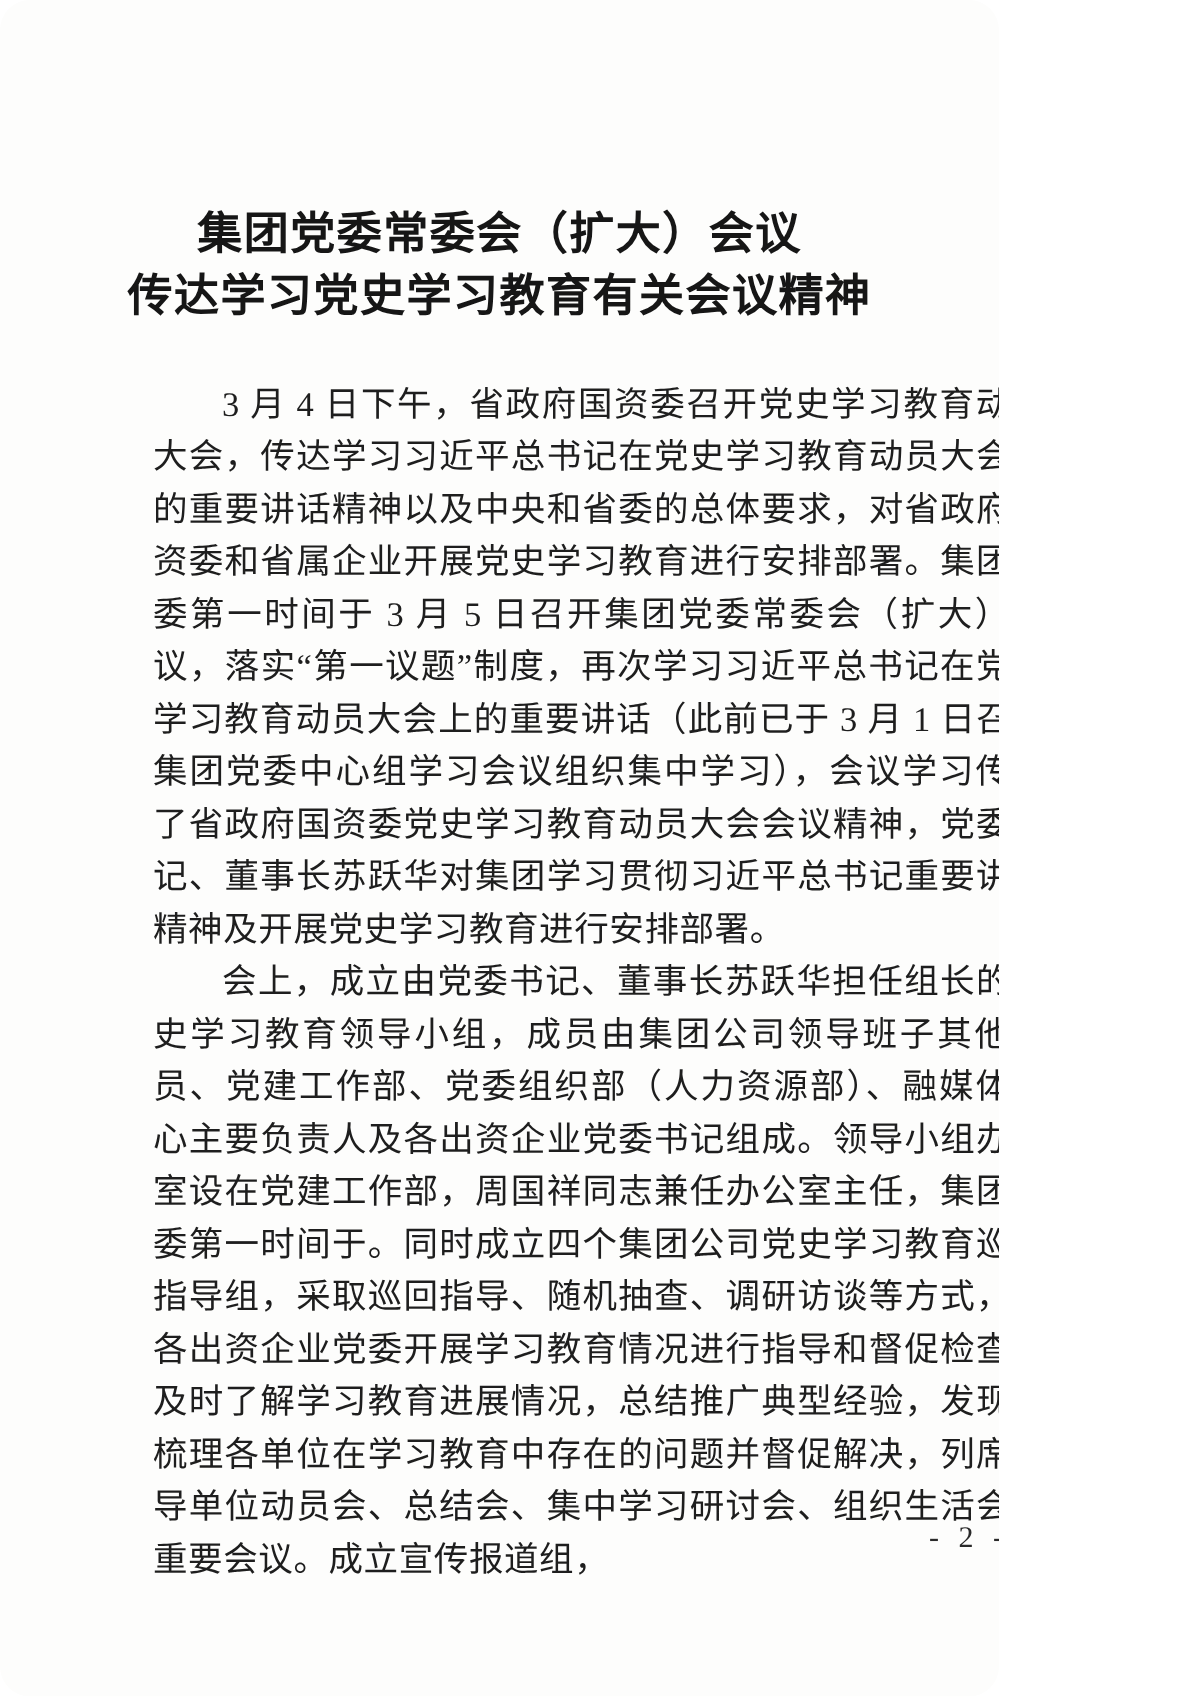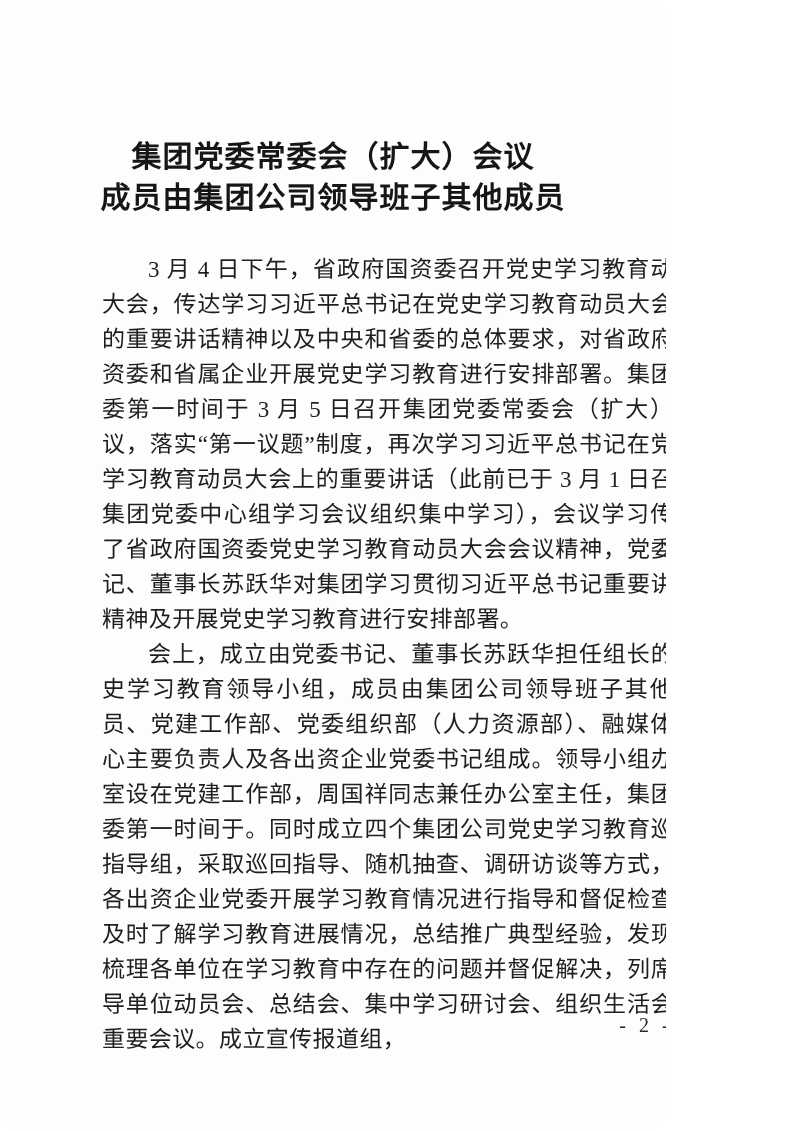--- a/index.html
+++ b/index.html
@@ -57,21 +57,21 @@
     white-space: nowrap;
   }
 </style>
 </head>
 <body>
 
 <div class="page">
 
   <div class="doc-title">
     <div>集团党委常委会（扩大）会议</div>
-    <div>成员由集团公司领导班子其他成员</div>
+    <div>传达学习党史学习教育有关会议精神</div>
   </div>
 
   <div class="doc-body">
     <p>3 月 4 日下午，省政府国资委召开党史学习教育动员大会，传达学习习近平总书记在党史学习教育动员大会上的重要讲话精神以及中央和省委的总体要求，对省政府国资委和省属企业开展党史学习教育进行安排部署。集团党委第一时间于 3 月 5 日召开集团党委常委会（扩大）会议，落实“第一议题”制度，再次学习习近平总书记在党史学习教育动员大会上的重要讲话（此前已于 3 月 1 日召开集团党委中心组学习会议组织集中学习），会议学习传达了省政府国资委党史学习教育动员大会会议精神，党委书记、董事长苏跃华对集团学习贯彻习近平总书记重要讲话精神及开展党史学习教育进行安排部署。</p>
     <p>会上，成立由党委书记、董事长苏跃华担任组长的党史学习教育领导小组，成员由集团公司领导班子其他成员、党建工作部、党委组织部（人力资源部）、融媒体中心主要负责人及各出资企业党委书记组成。领导小组办公室设在党建工作部，周国祥同志兼任办公室主任，集团党委第一时间于。同时成立四个集团公司党史学习教育巡回指导组，采取巡回指导、随机抽查、调研访谈等方式，对各出资企业党委开展学习教育情况进行指导和督促检查，及时了解学习教育进展情况，总结推广典型经验，发现和梳理各单位在学习教育中存在的问题并督促解决，列席指导单位动员会、总结会、集中学习研讨会、组织生活会等重要会议。成立宣传报道组，</p>
   </div>
 
   <div class="page-number">- 2 -</div>
 
 </div>

